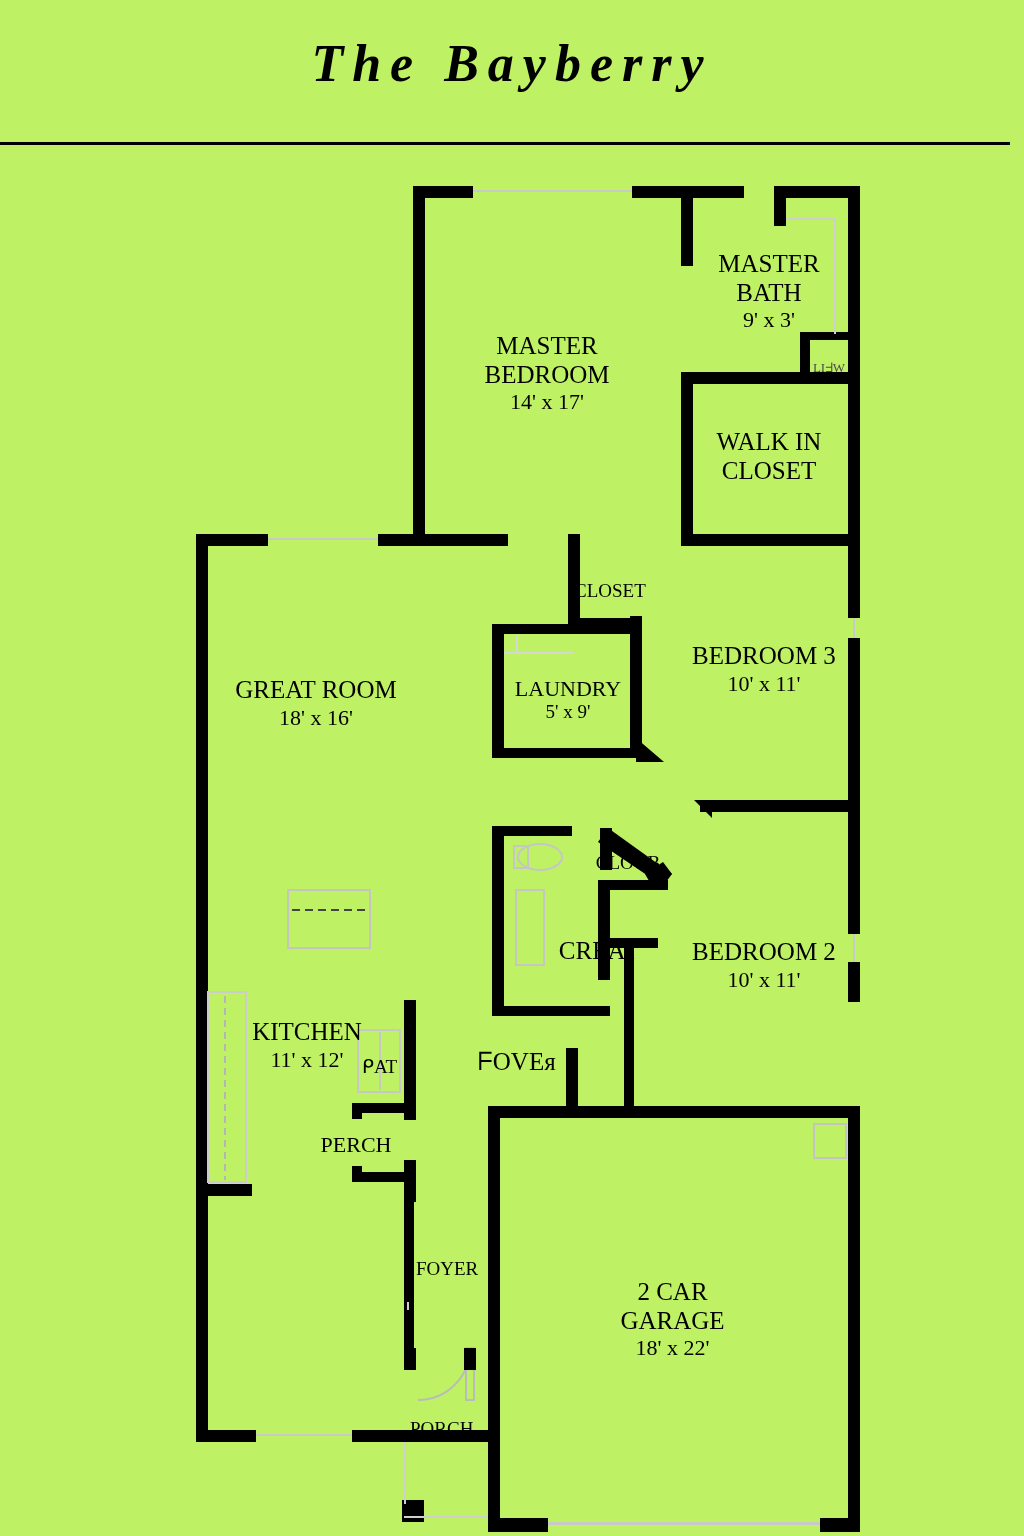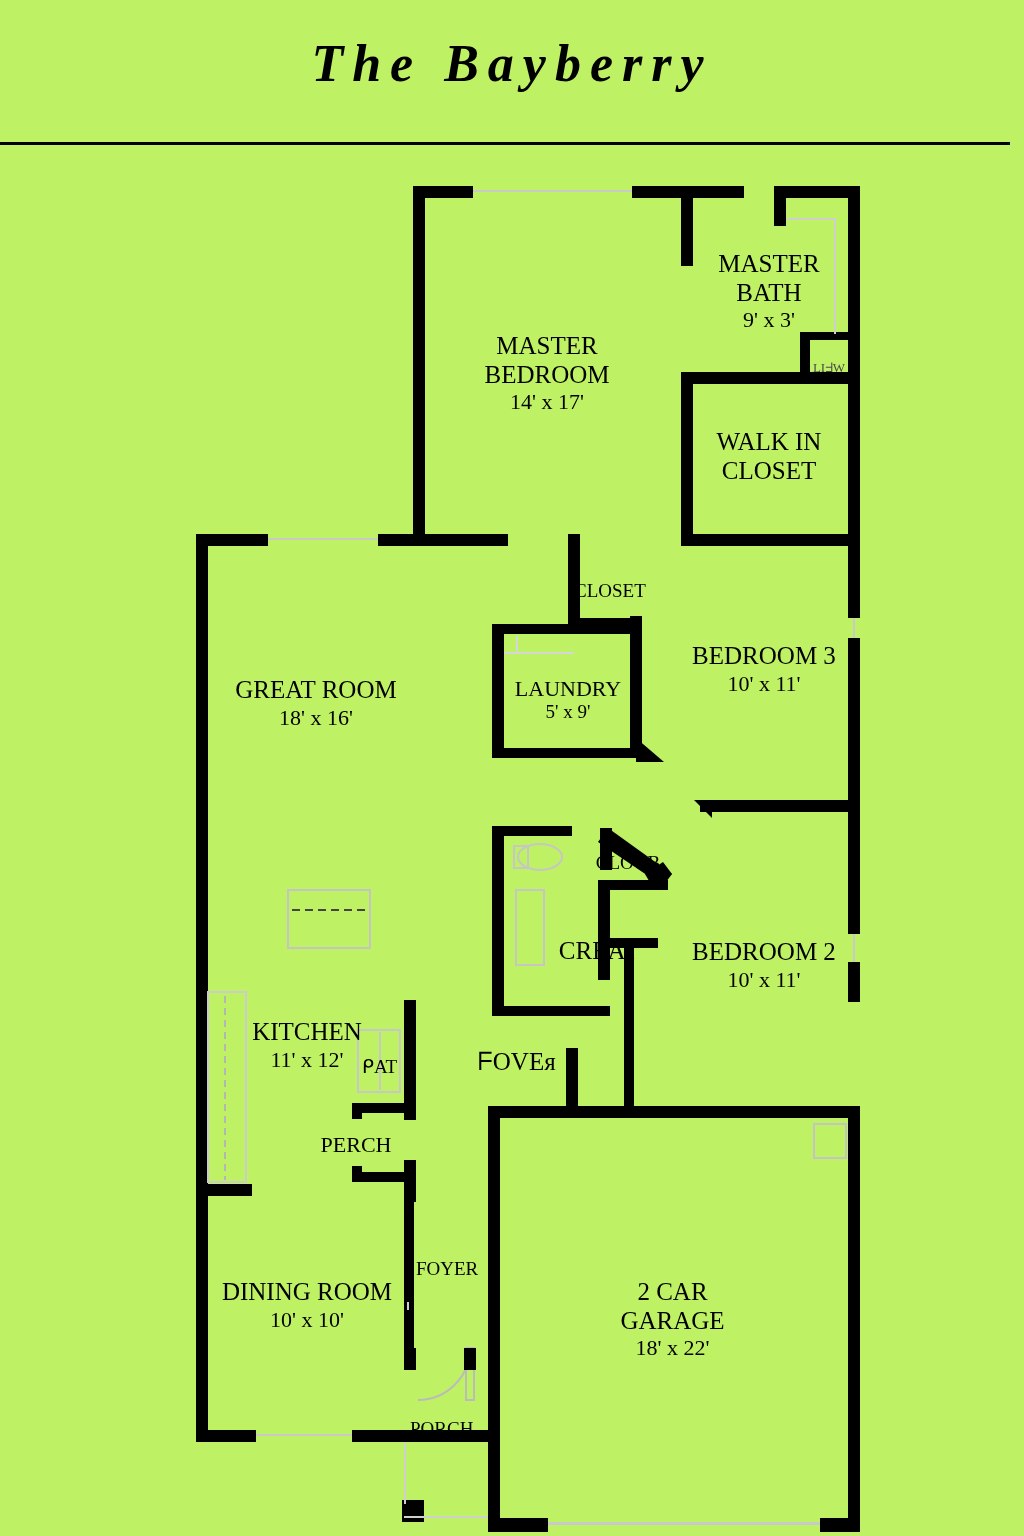--- a/index.html
+++ b/index.html
@@ -258,24 +258,20 @@
   </div>
 
   <div class="room-label rl-small" style="left:362px; top:1056px; width:52px; text-align:left;">ᑭAT</div>
 
   <div class="room-label rl-mid" style="left:306px; top:1132px; width:100px;">PERCH</div>
 
   <div class="room-label rl-big" style="left:478px; top:1048px; width:100px; text-align:left;">ᖴOVEᴙ</div>
 
   <div class="room-label rl-small" style="left:416px; top:1258px; width:78px; text-align:left;">FOYER</div>
 
-  <div class="room-label rl-big" style="left:196px; top:1278px; width:222px;">
-    <div>DINING ROOM</div>
-    <div class="rl-dim">10' x 10'</div>
-  </div>
 
   <div class="room-label rl-small" style="left:410px; top:1418px; width:90px; text-align:left;">PORCH</div>
 
   <div class="room-label rl-big" style="left:500px; top:1278px; width:345px;">
     <div>2 CAR</div>
     <div>GARAGE</div>
     <div class="rl-dim">18' x 22'</div>
   </div>
 
 </div>

